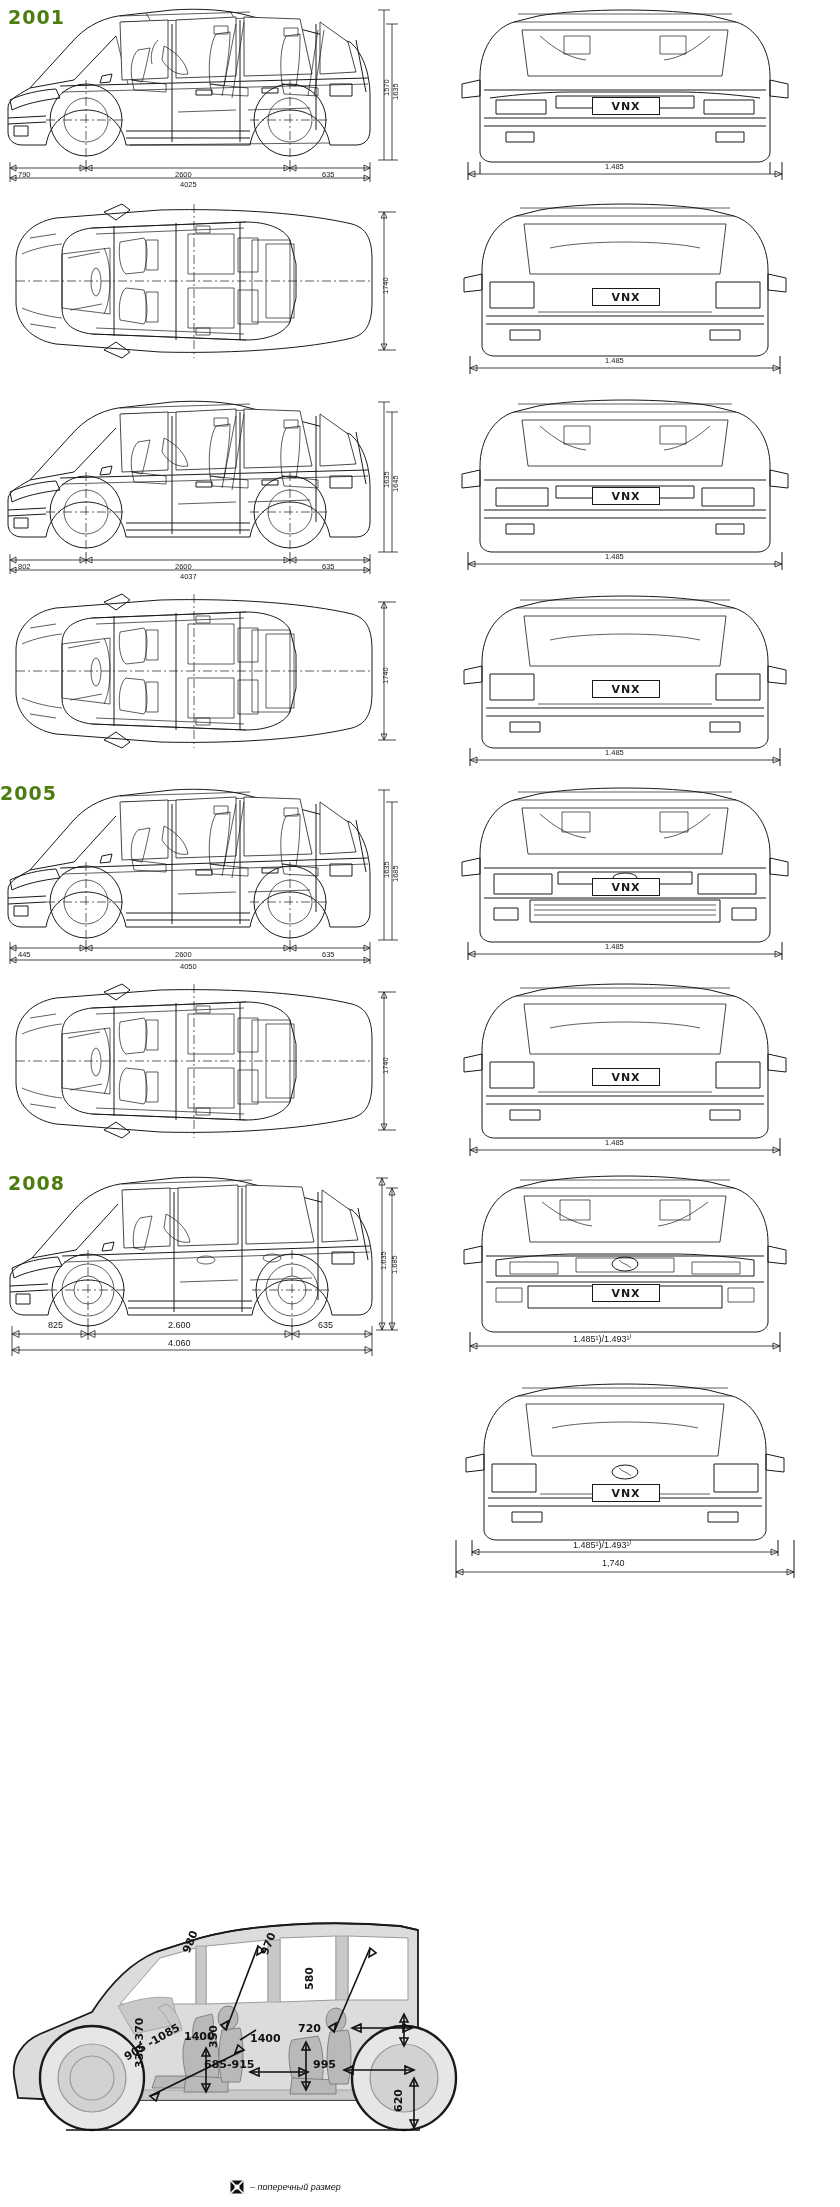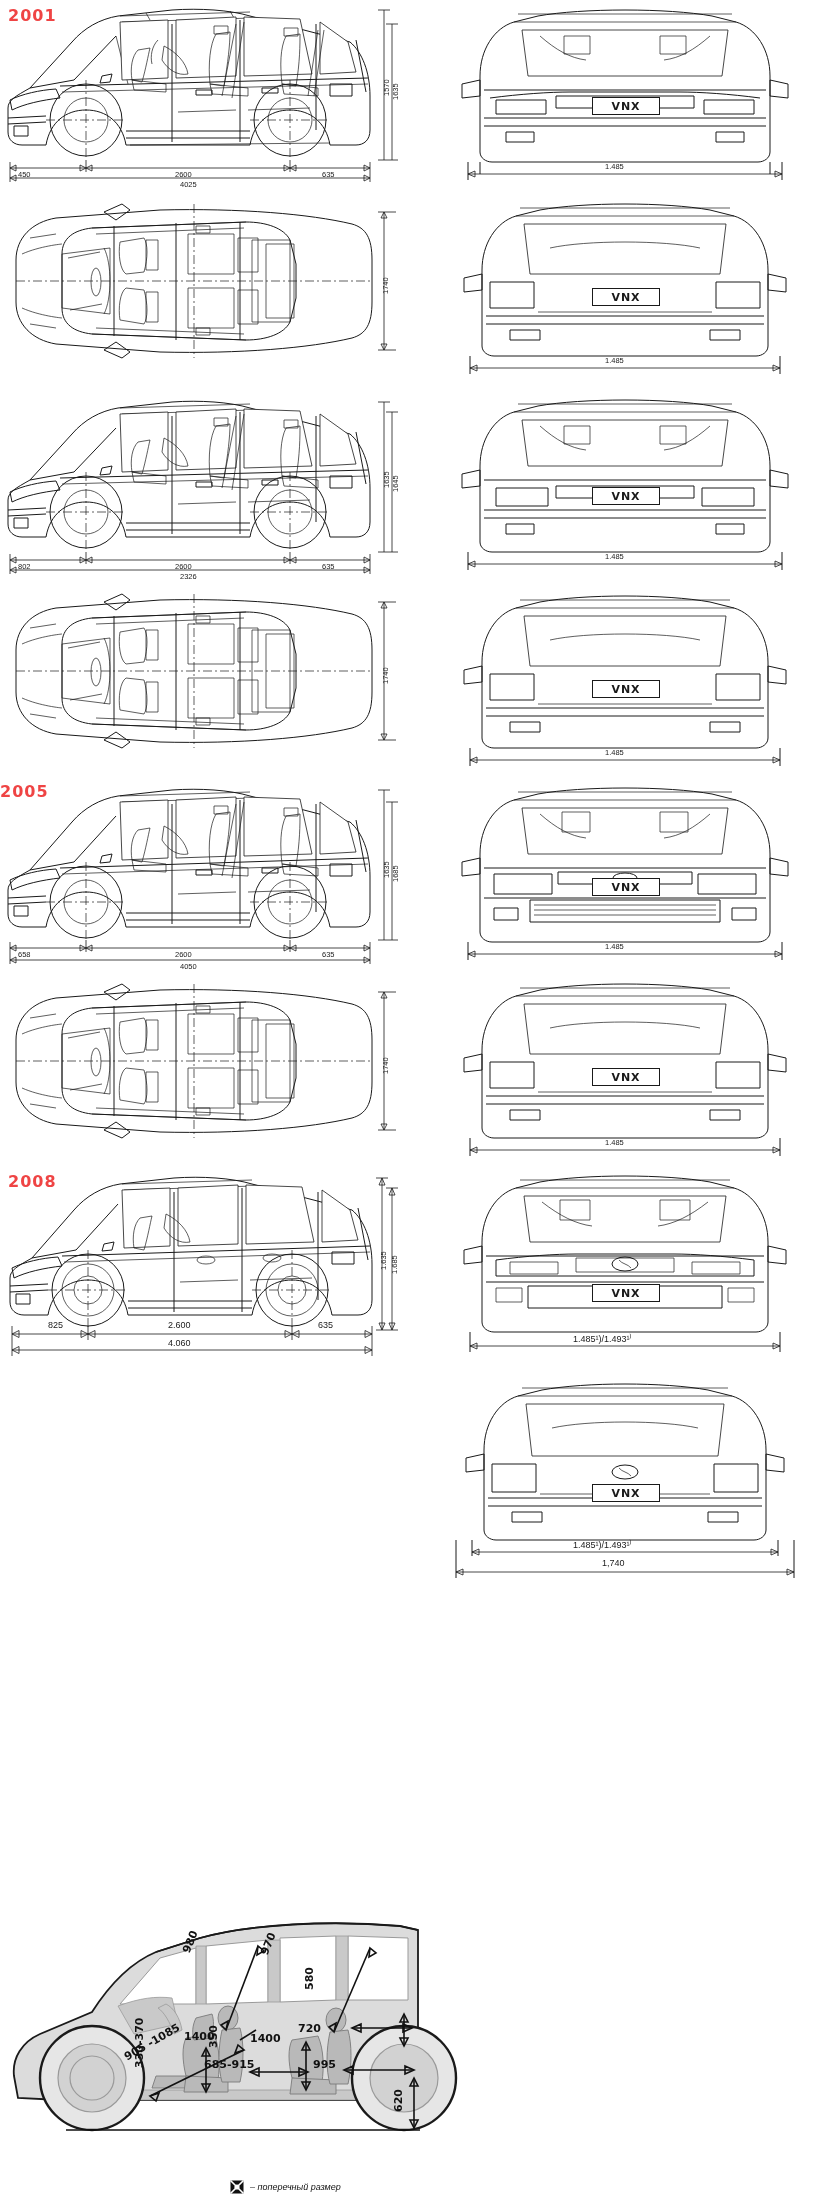--- a/index.html
+++ b/index.html
@@ -17,22 +17,22 @@
   svg { display:block; width:100%; height:100%; overflow:visible; }
 
   .ln  { fill:none; stroke:#1a1a1a; stroke-width:1; }
   .ln-t{ fill:none; stroke:#1a1a1a; stroke-width:0.7; }
   .ln-h{ fill:none; stroke:#1a1a1a; stroke-width:1.6; }
   .dim { fill:none; stroke:#1a1a1a; stroke-width:0.8; }
   .cen { fill:none; stroke:#1a1a1a; stroke-width:0.7; stroke-dasharray:9 3 2 3; }
   .glass { fill:#ffffff; stroke:#1a1a1a; stroke-width:0.8; }
 
   .yearlabel{
-    position:absolute; font-weight:bold; font-size:16px;
-    letter-spacing:1px; color:#ef4444;
+    position:absolute; font-weight:bold; font-size:19px;
+    letter-spacing:1px; color:#4d7c0f;
     font-family:"DejaVu Sans", sans-serif;
   }
 
   .dimtext{
     position:absolute; font-size:7.5px; color:#1a1a1a;
     font-family:"Liberation Sans", sans-serif; white-space:nowrap;
   }
   .dimtext.big{ font-size:9px; }
   .dimtext.vert{ transform-origin:left top; }
 
@@ -142,21 +142,21 @@
         <path class="dim" d="M10,162 L10,182 M86,160 L86,172 M290,160 L290,172 M370,162 L370,182"></path>
         <path class="dim" d="M10,168 l6,-3 l0,6 Z M86,168 l-6,-3 l0,6 Z"></path>
         <path class="dim" d="M86,168 l6,-3 l0,6 Z M290,168 l-6,-3 l0,6 Z"></path>
         <path class="dim" d="M290,168 l6,-3 l0,6 Z M370,168 l-6,-3 l0,6 Z"></path>
         <path class="dim" d="M10,178 l6,-3 l0,6 Z M370,178 l-6,-3 l0,6 Z"></path>
 
         <path class="dim" d="M384,10 L384,160 M392,24 L392,160"></path>
         <path class="dim" d="M378,10 L390,10 M378,160 L398,160 M386,24 L398,24"></path>
       </svg>
     </div>
-    <div class="dimtext" style="left:18px; top:170px;">450</div>
+    <div class="dimtext" style="left:18px; top:170px;">790</div>
     <div class="dimtext" style="left:175px; top:170px;">2600</div>
     <div class="dimtext" style="left:322px; top:170px;">635</div>
     <div class="dimtext" style="left:180px; top:180px;">4025</div>
     <div class="dimtext vert" style="left:382px; top:96px; transform:rotate(-90deg);">1570</div>
     <div class="dimtext vert" style="left:391px; top:100px; transform:rotate(-90deg);">1635</div>
   </div>
 
   <div class="panel" style="left:0px; top:198px; width:400px; height:186px;">
     <div class="svgwrap">
       <svg viewBox="0 0 400 186" preserveAspectRatio="none">
@@ -265,21 +265,21 @@
         <path class="dim" d="M86,168 l6,-3 l0,6 Z M290,168 l-6,-3 l0,6 Z"></path>
         <path class="dim" d="M290,168 l6,-3 l0,6 Z M370,168 l-6,-3 l0,6 Z"></path>
         <path class="dim" d="M10,178 l6,-3 l0,6 Z M370,178 l-6,-3 l0,6 Z"></path>
         <path class="dim" d="M384,10 L384,160 M392,20 L392,160"></path>
         <path class="dim" d="M378,10 L390,10 M378,160 L398,160 M386,20 L398,20"></path>
       </svg>
     </div>
     <div class="dimtext" style="left:18px; top:170px;">802</div>
     <div class="dimtext" style="left:175px; top:170px;">2600</div>
     <div class="dimtext" style="left:322px; top:170px;">635</div>
-    <div class="dimtext" style="left:180px; top:180px;">2326</div>
+    <div class="dimtext" style="left:180px; top:180px;">4037</div>
     <div class="dimtext vert" style="left:382px; top:96px; transform:rotate(-90deg);">1635</div>
     <div class="dimtext vert" style="left:391px; top:100px; transform:rotate(-90deg);">1645</div>
   </div>
 
   <div class="panel" style="left:0px; top:588px; width:400px; height:186px;">
     <div class="svgwrap">
       <svg viewBox="0 0 400 186" preserveAspectRatio="none">
         <path class="ln" d="M16,62 C16,40 32,24 56,20 L160,12 C240,10 310,16 352,26
                             C366,30 372,40 372,62 L372,104 C372,126 366,136 352,140
                             C310,150 240,156 160,154 L56,146 C32,142 16,126 16,104 Z"></path>
@@ -366,21 +366,21 @@
         <path class="dim" d="M10,166 L370,166 M10,178 L370,178"></path>
         <path class="dim" d="M10,160 L10,182 M86,158 L86,170 M290,158 L290,170 M370,160 L370,182"></path>
         <path class="dim" d="M10,166 l6,-3 l0,6 Z M86,166 l-6,-3 l0,6 Z"></path>
         <path class="dim" d="M86,166 l6,-3 l0,6 Z M290,166 l-6,-3 l0,6 Z"></path>
         <path class="dim" d="M290,166 l6,-3 l0,6 Z M370,166 l-6,-3 l0,6 Z"></path>
         <path class="dim" d="M10,178 l6,-3 l0,6 Z M370,178 l-6,-3 l0,6 Z"></path>
         <path class="dim" d="M384,8 L384,158 M392,20 L392,158"></path>
         <path class="dim" d="M378,8 L390,8 M378,158 L398,158 M386,20 L398,20"></path>
       </svg>
     </div>
-    <div class="dimtext" style="left:18px; top:168px;">658</div>
+    <div class="dimtext" style="left:18px; top:168px;">445</div>
     <div class="dimtext" style="left:175px; top:168px;">2600</div>
     <div class="dimtext" style="left:322px; top:168px;">635</div>
     <div class="dimtext" style="left:180px; top:180px;">4050</div>
     <div class="dimtext vert" style="left:382px; top:96px; transform:rotate(-90deg);">1635</div>
     <div class="dimtext vert" style="left:391px; top:100px; transform:rotate(-90deg);">1685</div>
   </div>
 
   <div class="panel" style="left:0px; top:978px; width:400px; height:186px;">
     <div class="svgwrap">
       <svg viewBox="0 0 400 186" preserveAspectRatio="none">

